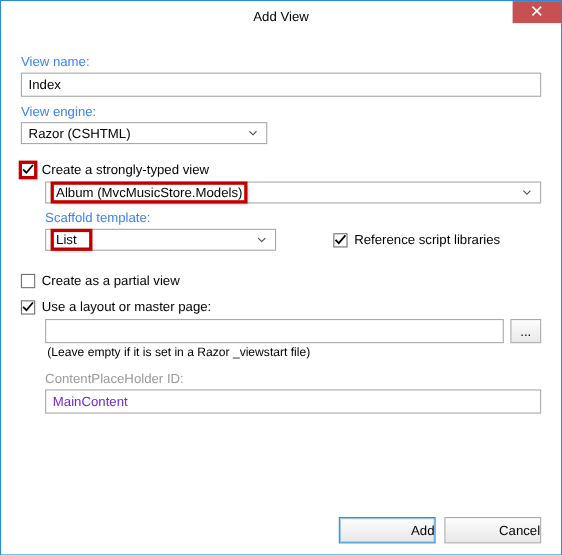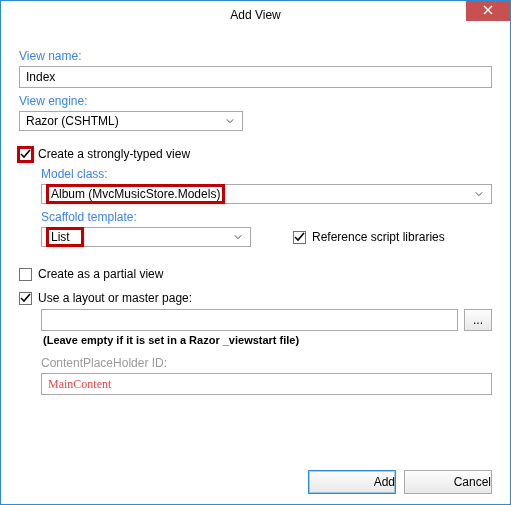--- a/index.html
+++ b/index.html
@@ -6,34 +6,34 @@
   body { margin: 0; background: #fff; }
   .window { width: 511px; height: 505px; border: 1px solid #2a8dd4; background: #fff; position: relative; }
   .titlebar { height: 28px; background: #fff; border-bottom: 0; display:flex; align-items:center; justify-content:center; position:relative; }
   .titlebar .title { color:#000; font-size:12px; }
   .close-btn { position:absolute; right:0; top:0; width:44px; height:20px; background:#c75050; color:#fff; display:flex; align-items:center; justify-content:center; cursor:default; }
   .close-btn svg { width:10px; height:10px; }
   .body { padding: 14px 18px 10px 18px; }
   .label { display:block; margin: 6px 0 3px 0; color:#3b82f6; }
   .label.disabled { color:#9a9a9a; }
   .text-input { width:100%; height:22px; border:1px solid #a9a9a9; padding:2px 6px; background:#fff; }
-  .text-input.disabled-look { color:#ef4444;font-family:Liberation Serif, serif; }
+  .text-input.disabled-look { color:#6d28d9; }
   .combo { height:20px; border:1px solid #a9a9a9; background:#fff; display:flex; align-items:center; justify-content:space-between; padding:0 4px 0 6px; }
   .combo .arrow { width:16px; text-align:center; }
   .combo.wide { width:224px; }
   .combo.full { width:100%; }
   .checkline { display:flex; align-items:center; gap:6px; margin-top:12px; }
   .checkbox { width:13px; height:13px; border:1px solid #707070; background:#fff; display:flex; align-items:center; justify-content:center; }
   .checkbox svg { width:11px; height:11px; }
   .section { margin-left:22px; margin-top:4px; }
-  .scaffold-row { display:flex; align-items:center; gap:30px; }
+  .scaffold-row { display:flex; align-items:center; gap:40px; }
   .hl-red { outline:3px solid #c00000; outline-offset:-1px; box-shadow: 2px 2px 3px rgba(0,0,0,0.25); }
   .layout-row { display:flex; gap:6px; align-items:center; margin-top:2px; }
   .browse-btn { width:28px; height:22px; border:1px solid #aaa; background:linear-gradient(#fdfdfd,#e8e8e8); display:flex; align-items:center; justify-content:center; }
-  .hint { color:#000; font-size:11px; margin-top:3px; margin-left:2px;font-weight:bold; }
+  .hint { color:#000; font-size:11px; margin-top:3px; margin-left:2px; }
   .btnbar { position:absolute; bottom:10px; right:18px; display:flex; gap:8px; }
   .btn { width:88px; height:24px; border:1px solid #aaa; background:linear-gradient(#fdfdfd,#e8e8e8); display:flex; align-items:center; justify-content:flex-end; }
   .btn.default { border:1px solid #2a8dd4; box-shadow: inset 0 0 0 1px rgba(42,141,212,0.4); }
   .chevron-down-svg { width:8px; height:8px; }
 </style>
 </head>
 <body>
 
 <div class="window">
 
@@ -66,21 +66,20 @@
     <div class="checkline" style="margin-top:16px;">
       <span class="checkbox hl-red">
         <svg viewBox="0 0 11 11">
             <path d="M1 5 L4 8 L10 1" fill="none" stroke="#000" stroke-width="1.6"></path>
           </svg>
       </span>
       <span>Create a strongly-typed view</span>
     </div>
 
     <div class="section">
-      <label class="label">Model class:</label>
       <div class="combo full">
         <span style="display:inline-block; padding:1px 3px;" class="hl-red">Album (MvcMusicStore.Models)</span>
         <span class="arrow">
           <svg class="chevron-down-svg" viewBox="0 0 10 10">
               <path d="M1 3 L5 7 L9 3" fill="none" stroke="#444" stroke-width="1.2"></path>
             </svg>
         </span>
       </div>
 
       <label class="label">Scaffold template:</label>

